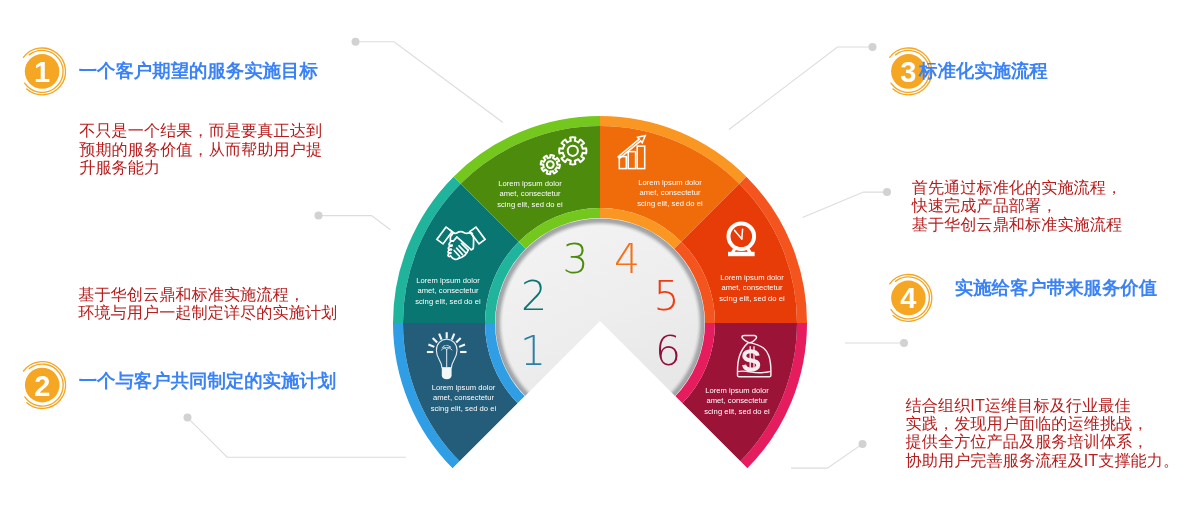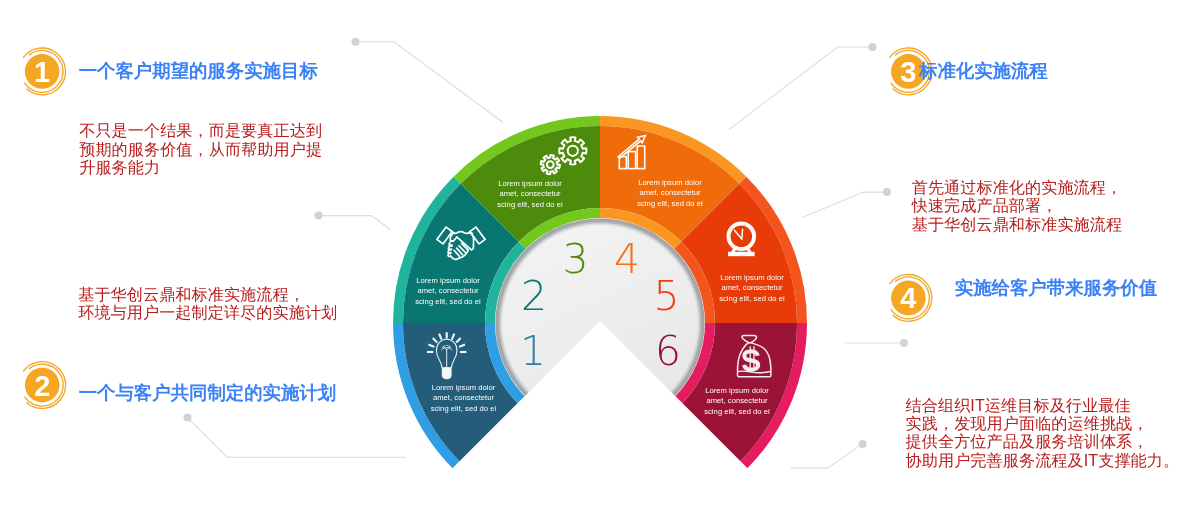--- a/index.html
+++ b/index.html
@@ -224,21 +224,21 @@
         <div>升服务能力</div>
   </div>
 </div>
 
 <div class="callout" id="co2" style="left:78.2px;top:284.5px;">
   <div class="body">
     <div>基于华创云鼎和标准实施流程，</div>
         <div>环境与用户一起制定详尽的实施计划</div>
   </div>
 </div>
-<div class="callout" id="co2t" style="left:78.7px;top:386px;font-family:Liberation Mono, monospace;">
+<div class="callout" id="co2t" style="left:78.7px;top:372px;">
   <div class="title">一个与客户共同制定的实施计划</div>
 </div>
 
 <div class="callout" id="co3" style="left:919px;top:61.7px;text-align:center;">
   <div class="title">标准化实施流程</div>
 </div>
 <div class="callout" id="co3b" style="left:911.7px;top:152.2px;margin-top:26px;">
   <div class="body">
     <div>首先通过标准化的实施流程，</div>
         <div>快速完成产品部署，</div>

